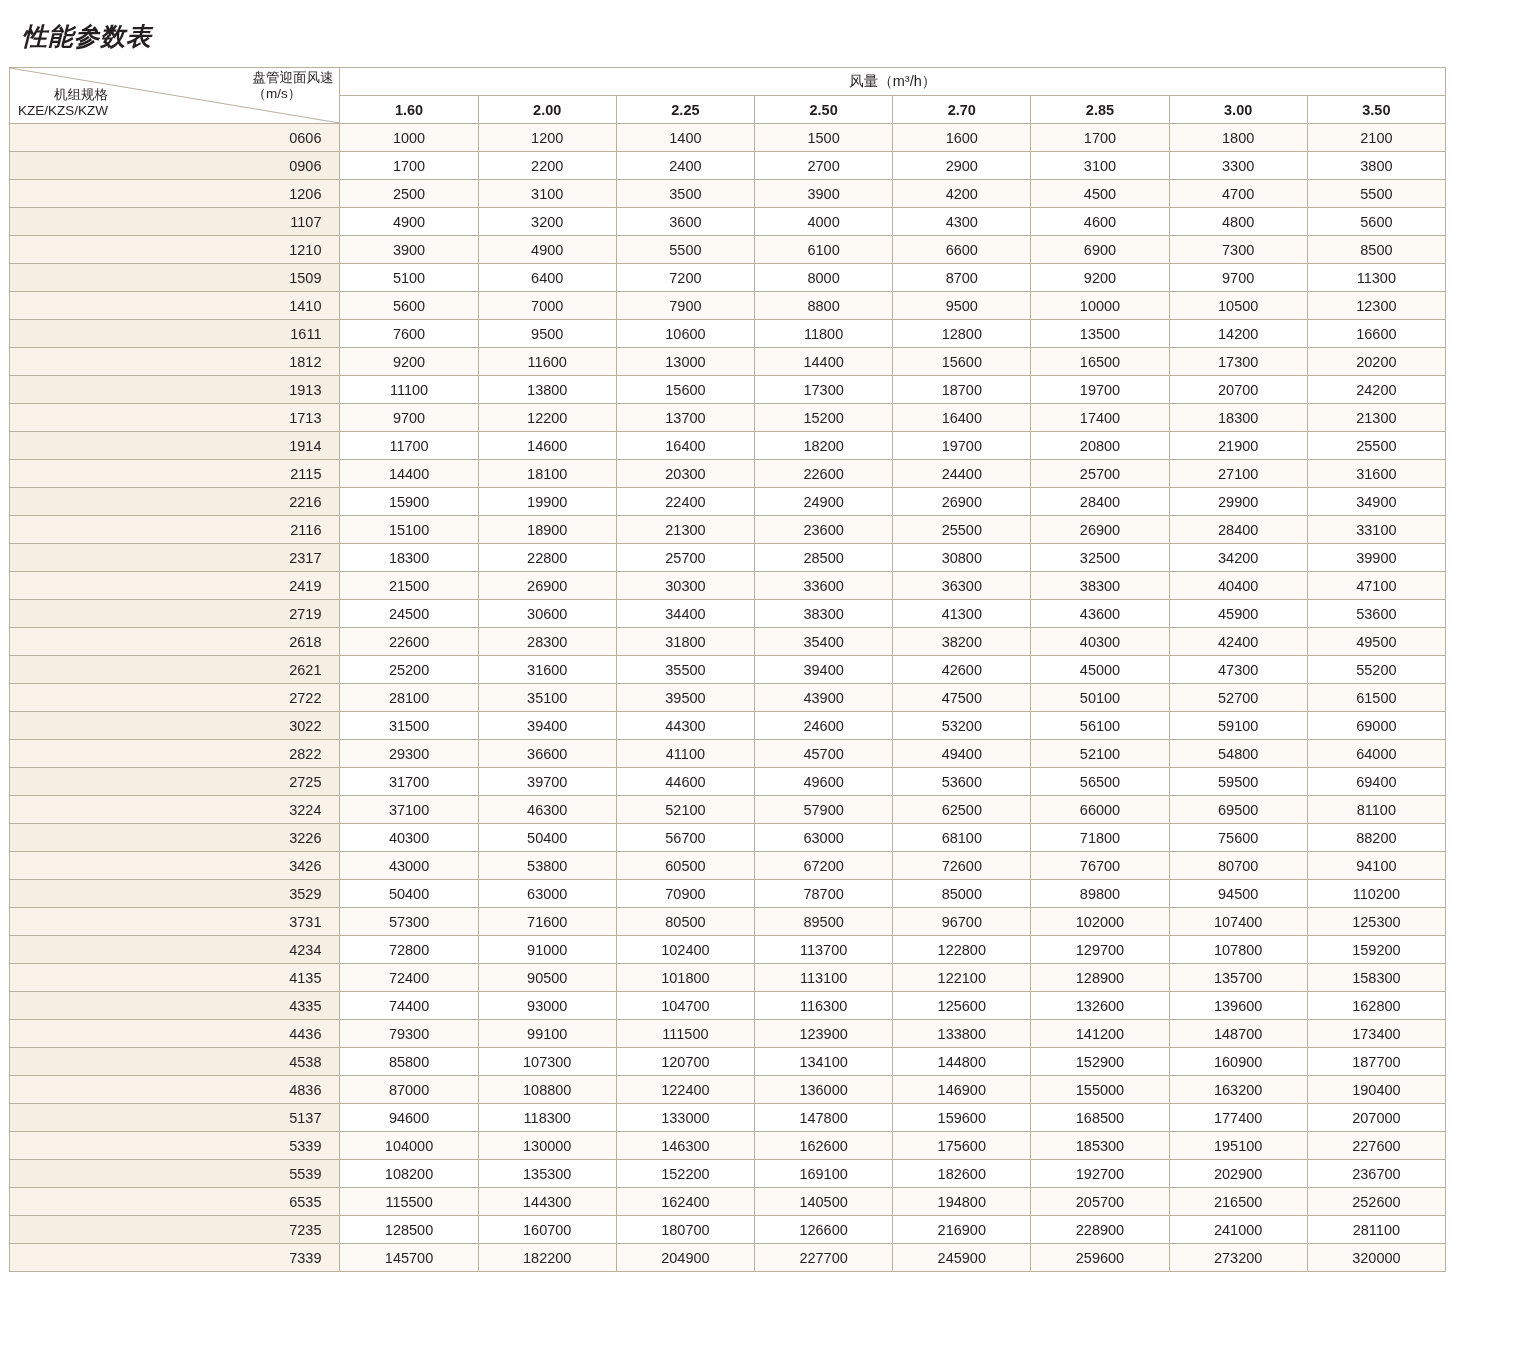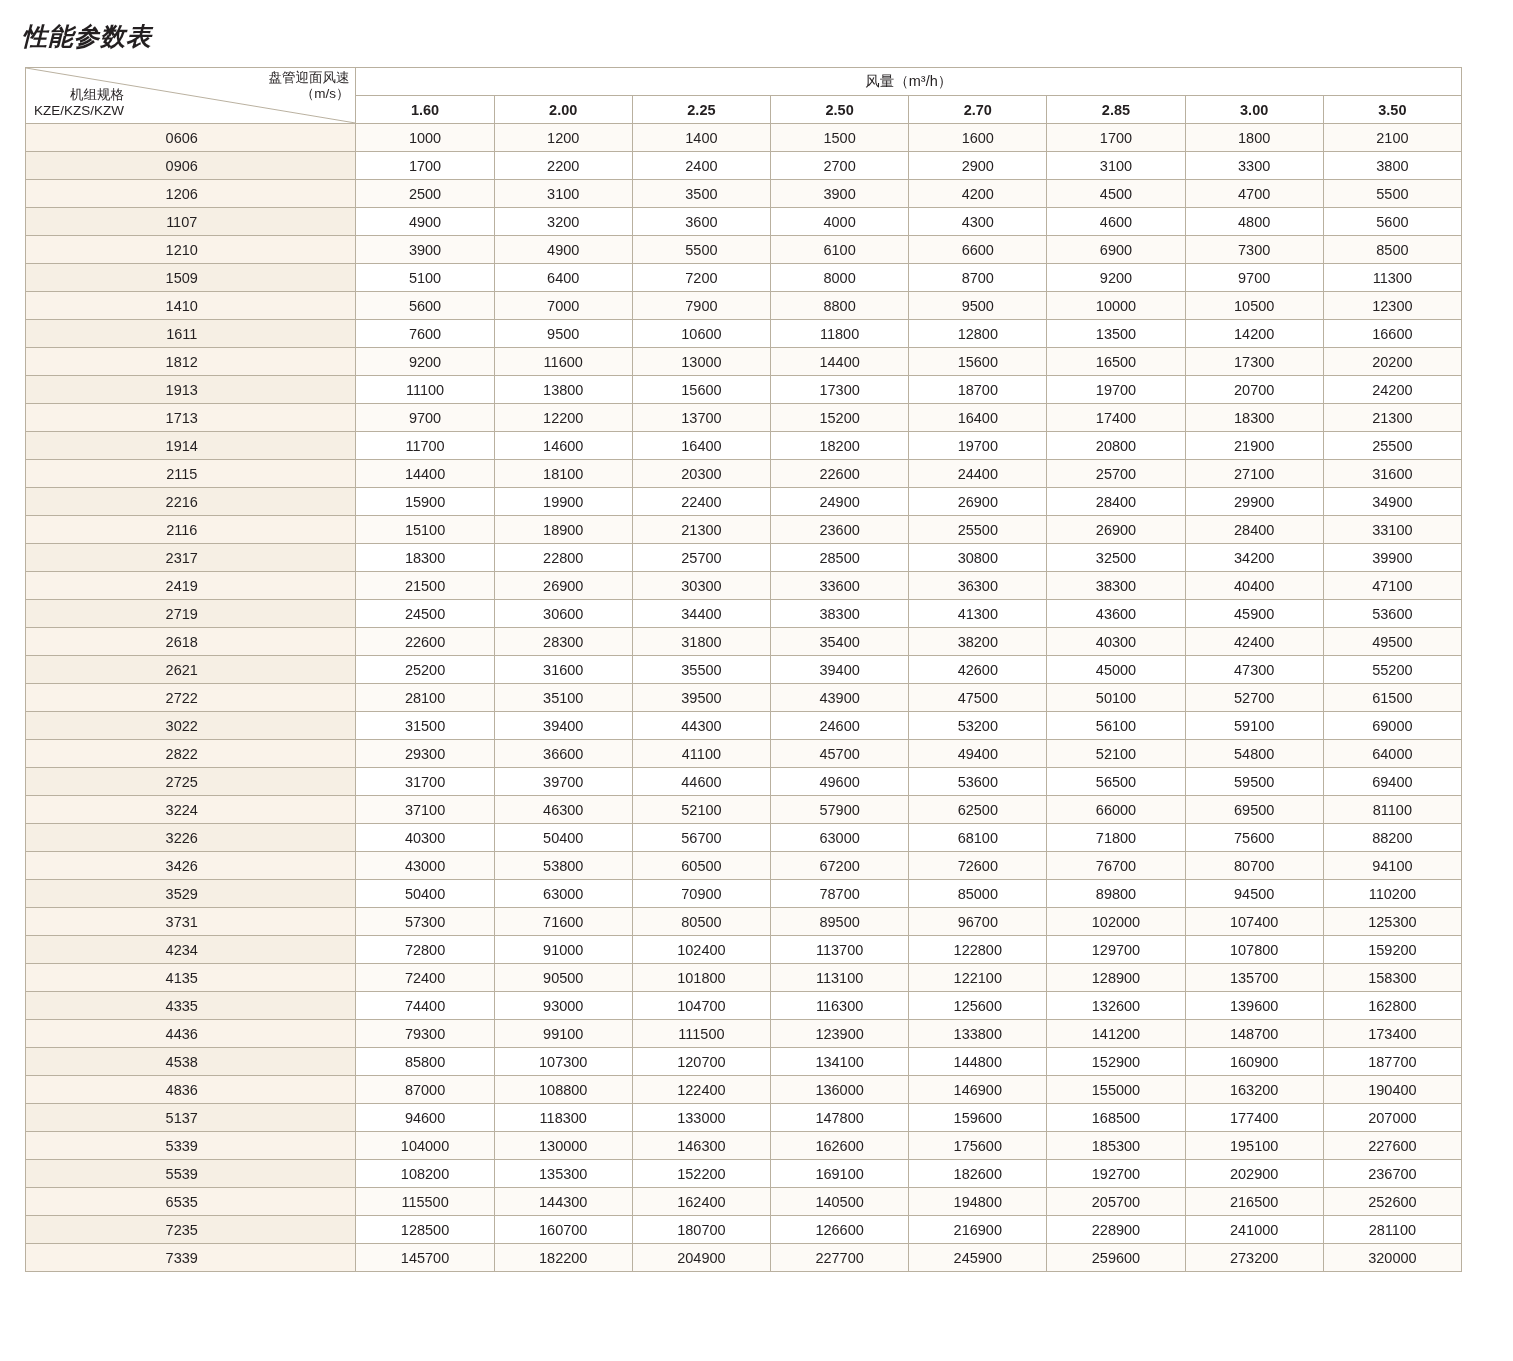--- a/index.html
+++ b/index.html
@@ -24,21 +24,21 @@
     font-size: 25px;
     font-weight: bold;
     color: #231f20;
     margin: 20px 0 14px 22px;
     letter-spacing: 1px;
     font-style: italic;
   }
   table.perf {
     border-collapse: collapse;
     width: 1437px;
-    margin-left: 25px;
+    margin-left: 9px;
     table-layout: fixed;
   }
   table.perf col.spec { width: 330px; }
   table.perf col.val { width: 138px; }
 
   table.perf th, table.perf td {
     border: 1px solid #b9b09f;
     font-size: 14.5px;
     text-align: center;
     vertical-align: middle;
@@ -76,33 +76,34 @@
   }
   .corner-label-br {
     position: absolute;
     right: 6px;
     top: 2px;
     text-align: right;
     line-height: 1.2;
     font-size: 13.5px;
     white-space: nowrap;
   }
-  .corner-label-br .unit { display: block; text-align: right; }
+  .corner-label-br .unit { display: block; text-align: left; }
   .group-head {
     height: 28px;
     font-size: 14.5px;
   }
   .sub-head {
     height: 28px;
     background: #f4ece1;
     font-weight: bold;
   }
   tbody tr:nth-child(odd) td { background: #fdfaf6; }
   tbody tr:nth-child(even) td { background: #ffffff; }
   tbody td.spec-cell {
+    text-align: right;
     padding-right: 18px;
     background: #faf3ea !important;
   }
   tbody tr:nth-child(even) td.spec-cell {
     background: #f6efe4 !important;
   }
 </style>
 </head>
 <body>
 

